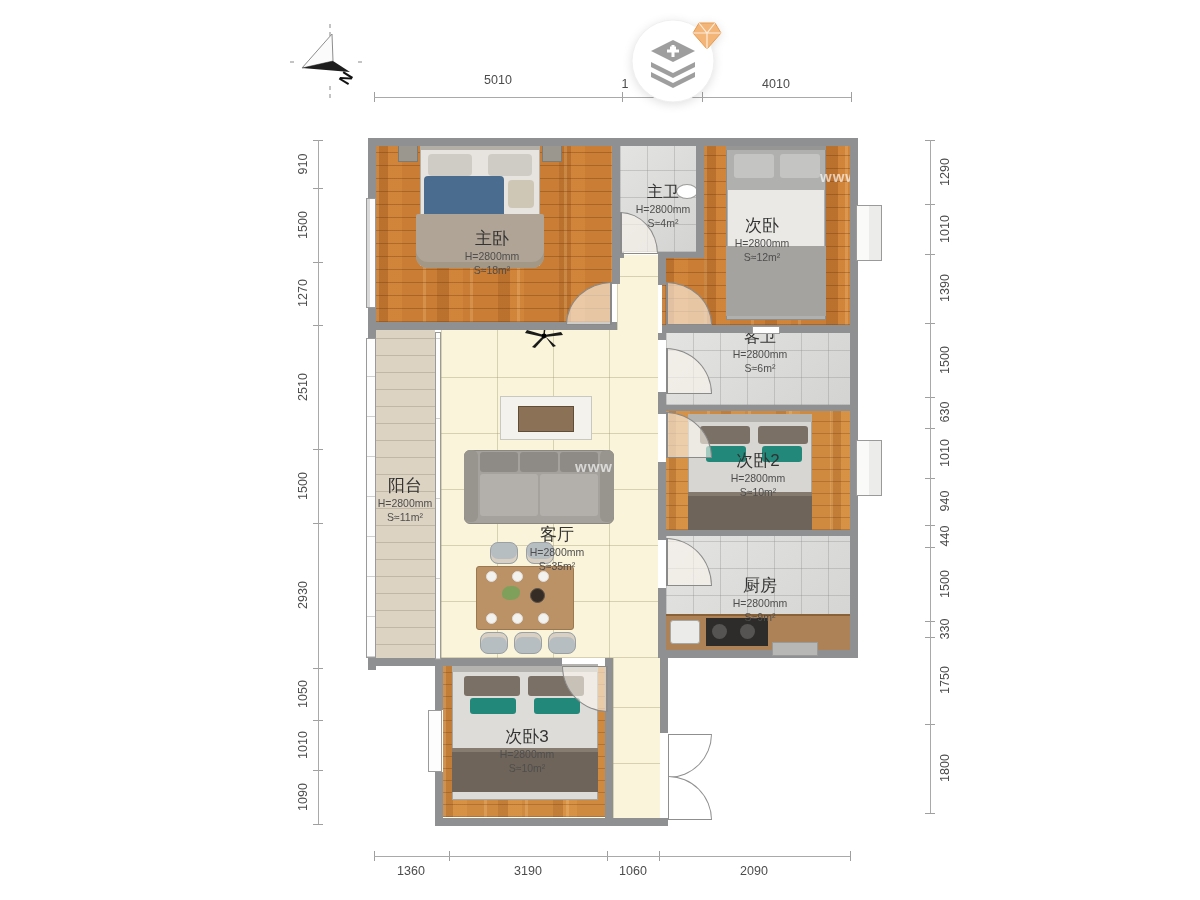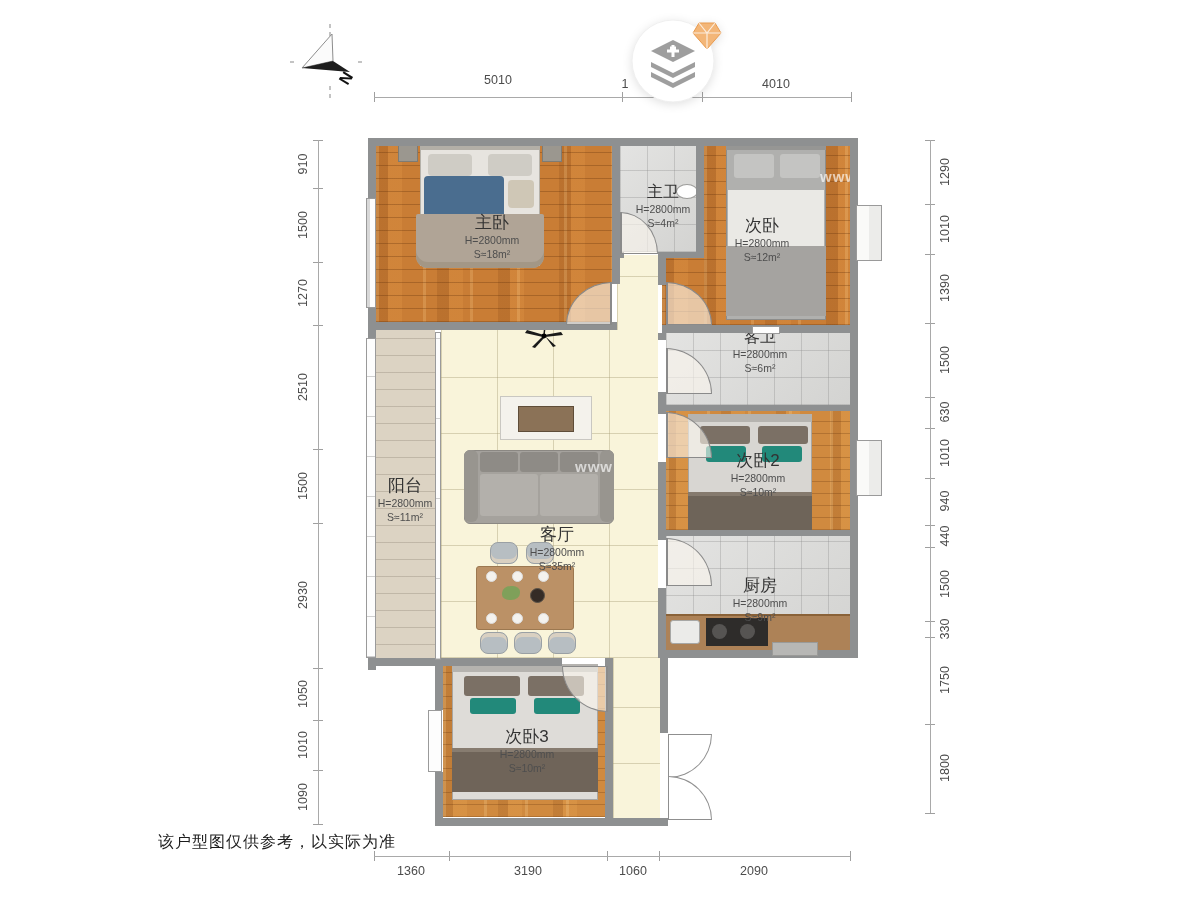--- a/index.html
+++ b/index.html
@@ -184,21 +184,21 @@
   <div class="abs arc" style="left:666px;top:348px;width:46px;height:46px;border-radius:0 100% 0 0;border-left-width:2.5px;z-index:56;"></div>
   <div class="abs arc" style="left:666px;top:412px;width:46px;height:46px;border-radius:0 100% 0 0;border-left-width:2.5px;z-index:56;"></div>
   <div class="abs arc" style="left:666px;top:538px;width:46px;height:48px;border-radius:0 100% 0 0;border-left-width:2.5px;z-index:56;"></div>
   <div class="abs arc" style="left:562px;top:666px;width:46px;height:46px;border-radius:0 0 0 100%;border-right-width:2.5px;z-index:56;"></div>
   <div class="abs arc-out" style="left:668px;top:734px;width:44px;height:44px;border-radius:0 0 100% 0;z-index:56;"></div>
   <div class="abs arc-out" style="left:668px;top:776px;width:44px;height:44px;border-radius:0 100% 0 0;z-index:56;"></div>
 
   <div class="wm" style="left:575px;top:458px;">www</div>
   <div class="wm" style="left:820px;top:168px;">www</div>
 
-  <div class="room-label" style="left:432px;top:212px;width:120px;">
+  <div class="room-label" style="left:432px;top:228px;width:120px;">
     <div class="rn">主卧</div>
     <div class="rs">H=2800mm</div>
     <div class="rs">S≈18m²</div>
   </div>
   <div class="room-label" style="left:608px;top:182px;width:110px;">
     <div class="rn" style="font-size:16px;">主卫</div>
     <div class="rs">H=2800mm</div>
     <div class="rs">S≈4m²</div>
   </div>
   <div class="room-label" style="left:702px;top:215px;width:120px;">
@@ -320,15 +320,14 @@
     <polygon points="44,25 66,36 44,47 22,36" fill="#9e9e9e"></polygon>
     <path d="M41,33 h6 v-0 M44,30 v12 M38,36 h12" stroke="#fff" stroke-width="3" fill="none"></path>
     <polygon points="22,47 44,58 66,47 66,52 44,63 22,52" fill="#9e9e9e"></polygon>
     <polygon points="22,57 44,68 66,57 66,62 44,73 22,62" fill="#9e9e9e"></polygon>
     <g>
       <polygon points="70,8 86,8 92,18 78,34 64,18" fill="#f3b678" stroke="#e89a4e" stroke-width="1"></polygon>
       <path d="M70,8 L78,18 L86,8 M64,18 L78,18 L92,18 M78,18 L78,34" stroke="rgba(255,255,255,.75)" stroke-width="1.2" fill="none"></path>
     </g>
   </svg>
 
-  <div class="disclaimer" style="left:158px;top:832px;">该户型图仅供参考，以实际为准</div>
 
 </div>
 
 </body></html>

